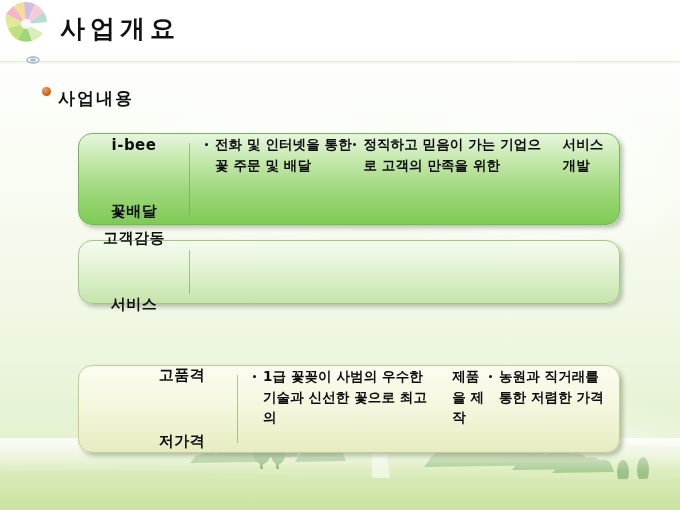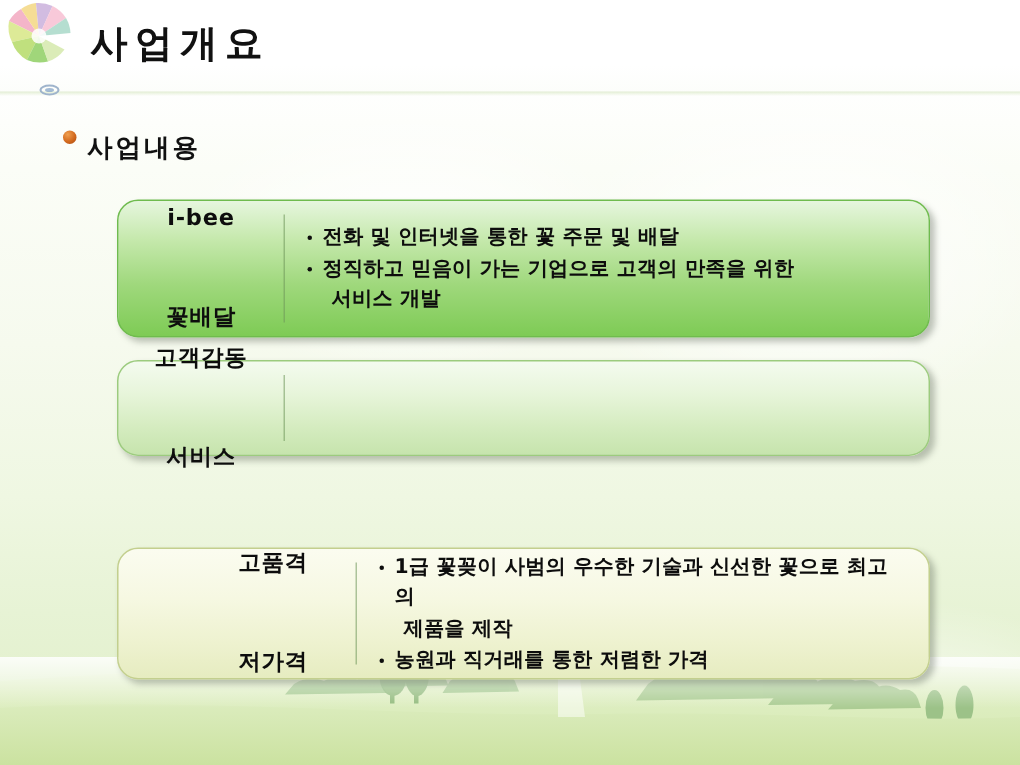--- a/index.html
+++ b/index.html
@@ -164,22 +164,22 @@
   }
   .box-divider {
     flex: none;
     width: 1px;
     margin: 9px 0;
     background: rgba(110,150,90,.55);
   }
   .box-body {
     flex: 1;
     display: flex;
-    flex-direction: column;
-    justify-content: center;
+    flex-direction: row;
+    justify-content: flex-start;
     padding: 0 14px 0 15px;
   }
   .bullet-line {
     position: relative;
     font-size: 13.5px;
     font-weight: bold;
     color: #0d0d0d;
     line-height: 1.52;
     padding-left: 10px;
     letter-spacing: 0.1px;

